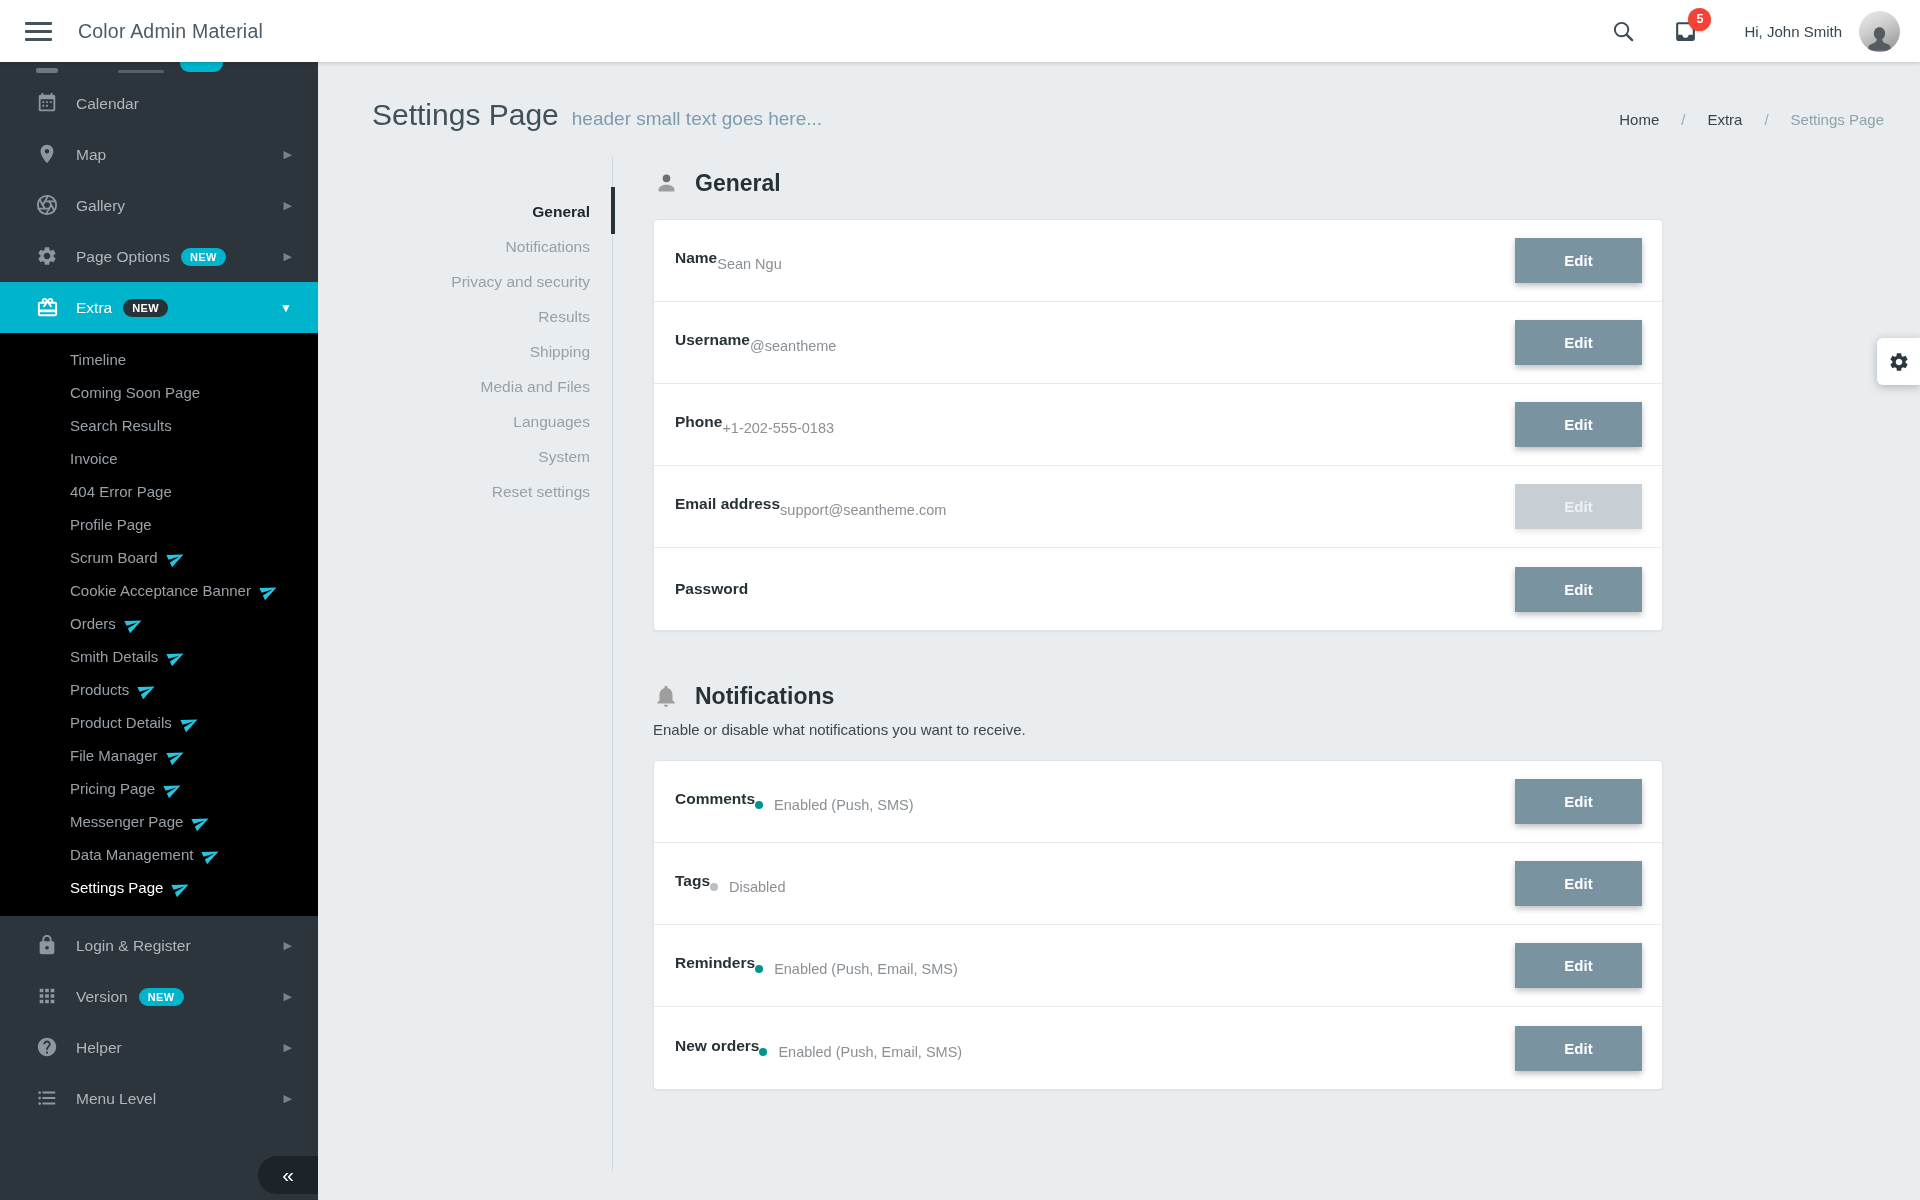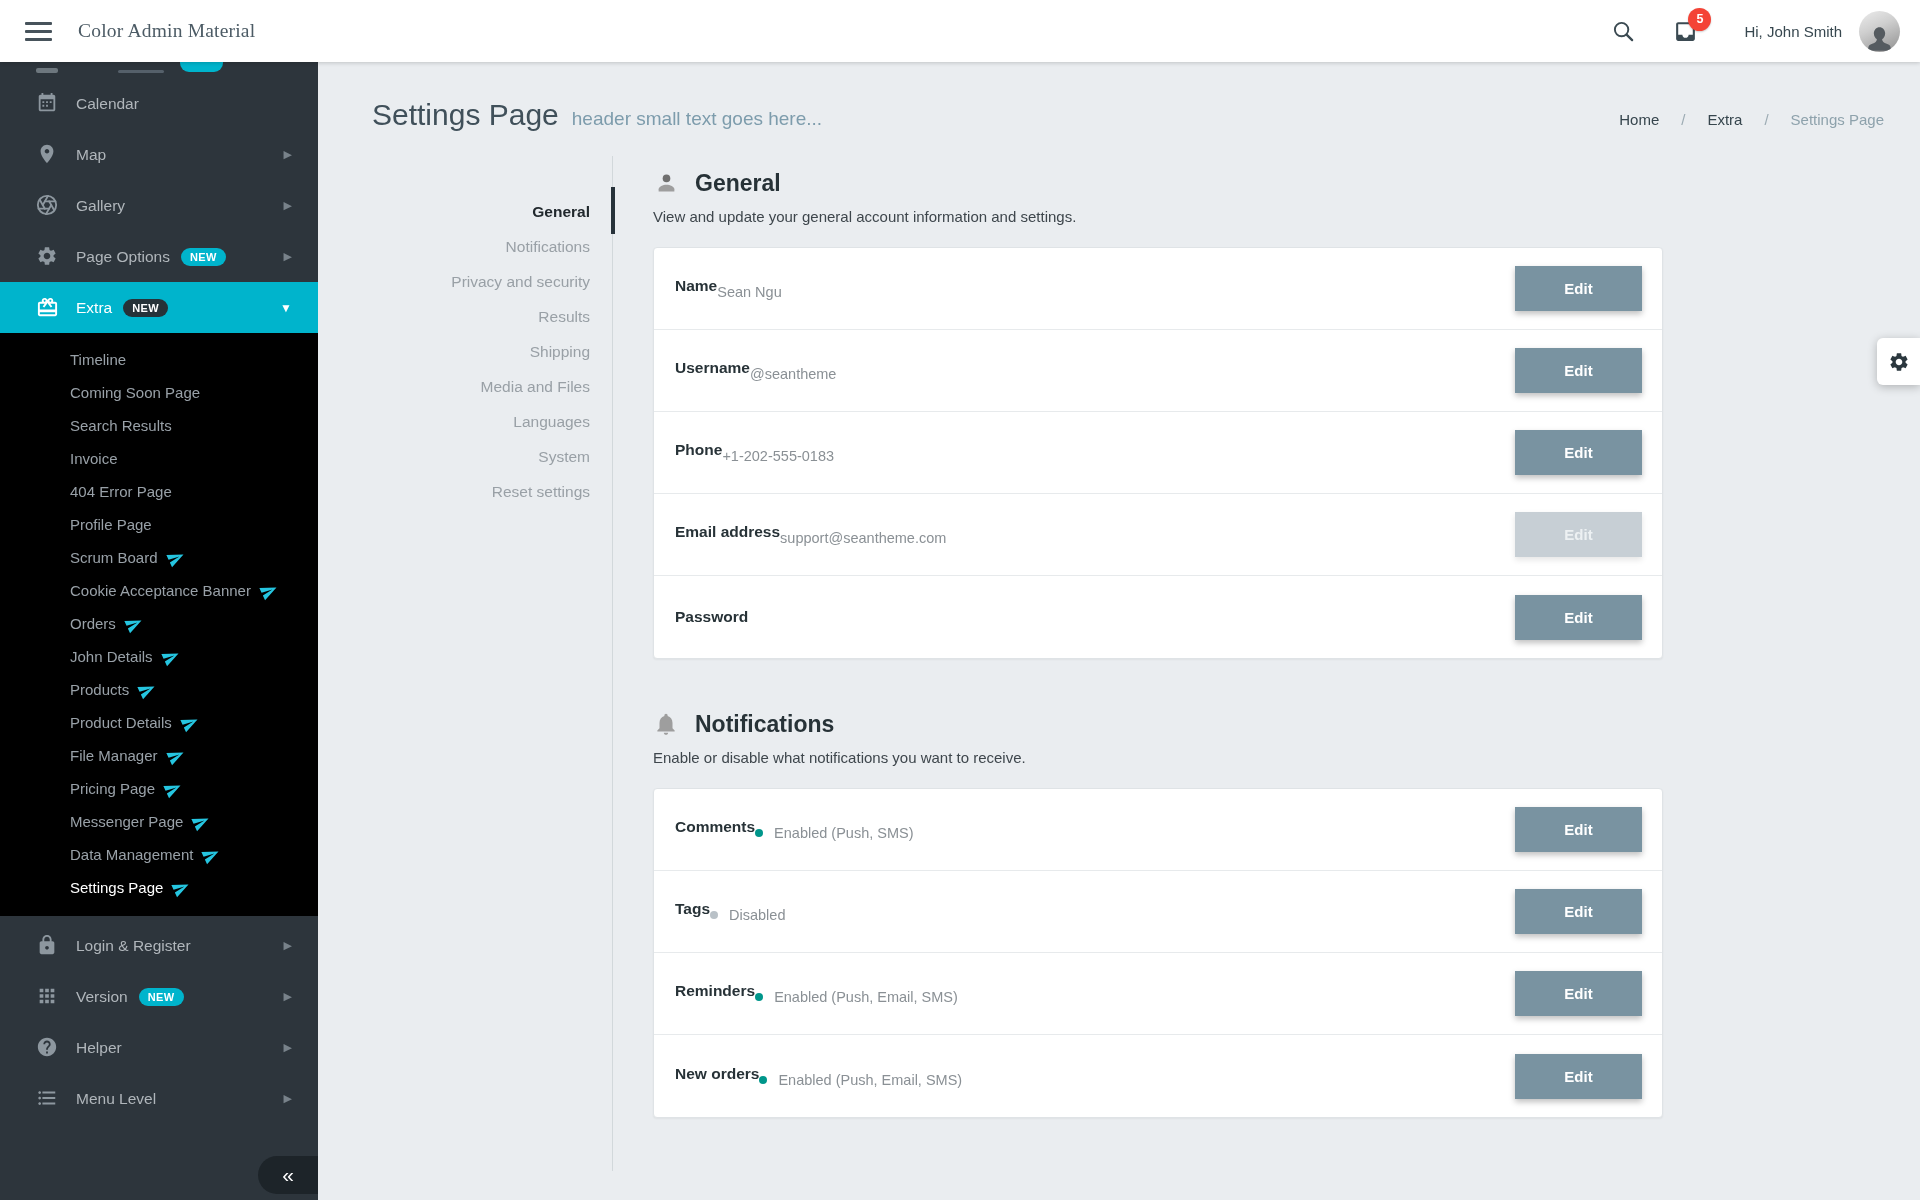--- a/index.html
+++ b/index.html
@@ -4,21 +4,21 @@
 <style>
   * { margin:0; padding:0; box-sizing:border-box; }
   html,body { width:1920px; height:1200px; overflow:hidden; background:#eaedf0;
     font-family:"Liberation Sans", sans-serif; }
 
   
   .header { position:fixed; top:0; left:0; right:0; height:62px; background:#fff;
     display:flex; align-items:center; z-index:40; box-shadow:0 1px 4px rgba(0,0,0,.18); }
   .hamburger { width:27px; display:flex; flex-direction:column; gap:5px; margin-left:25px; cursor:pointer; }
   .hamburger b { display:block; height:3px; background:#47535b; border-radius:1px; }
-  .brand { margin-left:26px; font-size:19.5px; color:#4c5b65; letter-spacing:.2px;font-family:Liberation Serif, serif; }
+  .brand { margin-left:26px; font-size:19.5px; color:#4c5b65; letter-spacing:.2px; }
   .h-right { margin-left:auto; display:flex; align-items:center; margin-right:20px; }
   .icon-btn { color:#3b4a52; display:flex; align-items:center; justify-content:center; cursor:pointer; }
   .notif { position:relative; margin-left:38px; }
   .badge-count { position:absolute; top:-11px; right:-13px; min-width:23px; height:23px; padding:0 4px;
     border-radius:50%; background:#f44336; color:#fff; font-size:12.5px; font-weight:bold;
     display:flex; align-items:center; justify-content:center; box-shadow:0 1px 2px rgba(0,0,0,.2); }
   .greeting { margin-left:46px; font-size:15px; color:#37474f; }
   .avatar { width:41px; height:41px; border-radius:50%; margin-left:17px; overflow:hidden; position:relative;
     background:linear-gradient(155deg,#ececec 0%,#cfcfcf 40%,#8f8f8f 100%); }
   .avatar svg { position:absolute; bottom:-4px; left:4px; }
@@ -267,21 +267,21 @@
       </div>
     <div class="sub-item">
         <span>Orders</span>
         <span class="plane">
           <svg width="18" height="18" viewBox="0 0 24 24">
             <use href="#i-send"></use>
           </svg>
         </span>
       </div>
     <div class="sub-item">
-        <span>John Details</span>
+        <span>Smith Details</span>
         <span class="plane">
           <svg width="18" height="18" viewBox="0 0 24 24">
             <use href="#i-send"></use>
           </svg>
         </span>
       </div>
     <div class="sub-item">
         <span>Products</span>
         <span class="plane">
           <svg width="18" height="18" viewBox="0 0 24 24">
@@ -414,21 +414,20 @@
     <div class="scontent">
 
       <div class="sec-head">
         <span class="sec-icon">
             <svg width="27" height="27" viewBox="0 0 24 24">
               <use href="#i-person"></use>
             </svg>
           </span>
         <span class="sec-title">General</span>
       </div>
-      <div class="sec-desc">View and update your general account information and settings.</div>
 
       <div class="card">
         <div class="row">
           <div class="row-text">
               <span class="row-label">Name</span>
             <span class="row-value">Sean Ngu</span>
             </div>
           <button class="btn-edit">Edit</button>
         </div>
         <div class="row">

